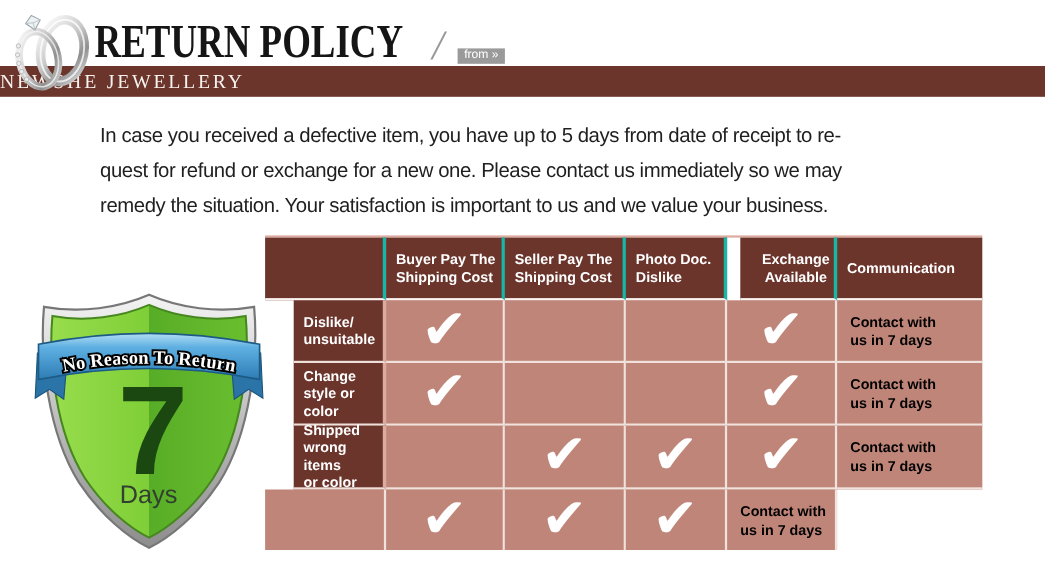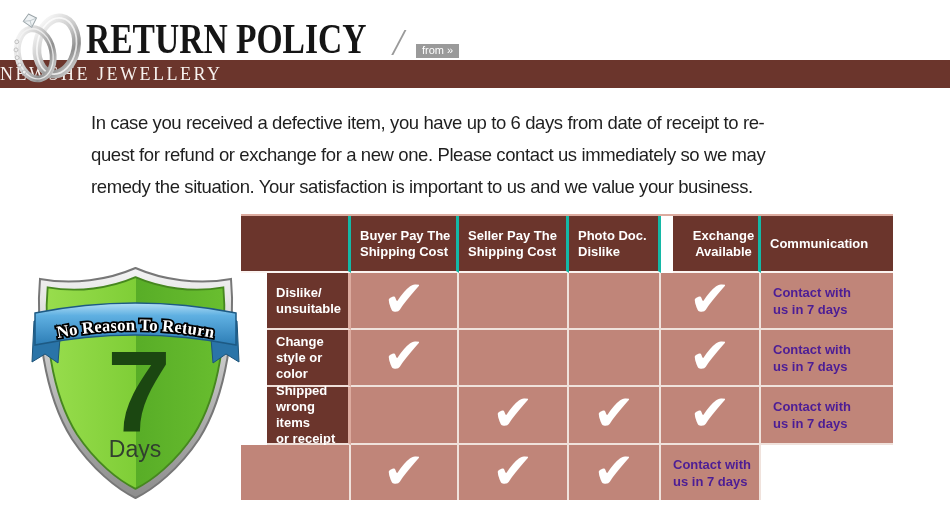--- a/index.html
+++ b/index.html
@@ -67,21 +67,21 @@
     background:#6b352c; color:#fff; font-weight:bold; font-size:13px;
     line-height:16px; display:flex; align-items:center;
     padding-left:9px; white-space:pre-line;
     border-right:3px solid #dcab9f; border-bottom:2px solid #efdfd9;margin-left:26px;
   }
   .td {
     background:#c08579; display:flex; align-items:center; justify-content:center;
     border-right:2px solid #f0e2dc; border-bottom:2px solid #f0e2dc;
   }
   .td.comm {
-    color:#4c1d95; font-weight:bold; font-size:13px; line-height:17px;
+    color:#000000; font-weight:bold; font-size:13px; line-height:17px;
     justify-content:flex-start; padding-left:12px; white-space:pre-line;
   }
   .tbl > :nth-child(6n) { border-right:none; }
   .tbl > :nth-child(n+25) { border-bottom:none; }
   .check {
     font-family:"DejaVu Sans", sans-serif; font-size:50px; line-height:1;
     color:#fff; transform:translateY(-2px);
   }
 </style>
 </head>
@@ -118,21 +118,21 @@
   </svg>
 
   <h1 class="title">RETURN POLICY</h1>
   <span class="slash">/</span>
   <a class="more-btn">from »</a>
 
   <div class="brand-bar">
     <span>NEWSHE JEWELLERY</span>
   </div>
 
-  <p class="intro">In case you received a defective item, you have up to 6 days from date of receipt to re-
+  <p class="intro">In case you received a defective item, you have up to 5 days from date of receipt to re-
 quest for refund or exchange for a new one. Please contact us immediately so we may
 remedy the situation. Your satisfaction is important to us and we value your business.</p>
 
   <svg class="badge" viewBox="0 0 215 240" aria-hidden="true">
     <defs>
       <linearGradient id="rim" x1="0" y1="0" x2="0" y2="1">
         <stop offset="0" stop-color="#f4f4f4"></stop>
         <stop offset="0.5" stop-color="#bcbcbc"></stop>
         <stop offset="1" stop-color="#8d8d8d"></stop>
       </linearGradient>
@@ -207,21 +207,21 @@
         <span class="check"></span>
       </div>
     <div class="td">
         <span class="check">✔</span>
       </div>
     <div class="td comm">Contact with
 us in 7 days</div>
 
     <div class="rl">Shipped
 wrong items
-or receipt</div>
+or color</div>
     <div class="td">
         <span class="check"></span>
       </div>
     <div class="td">
         <span class="check">✔</span>
       </div>
     <div class="td">
         <span class="check">✔</span>
       </div>
     <div class="td">

